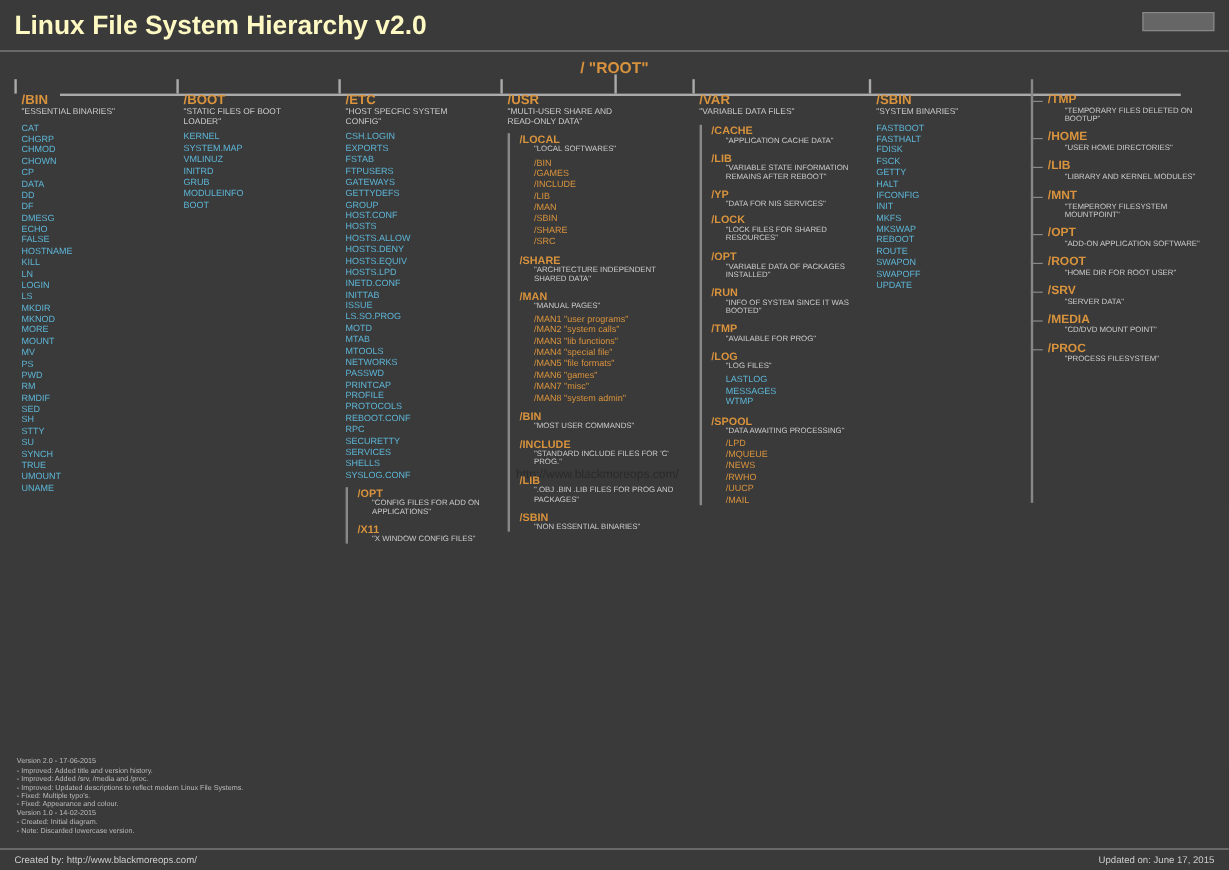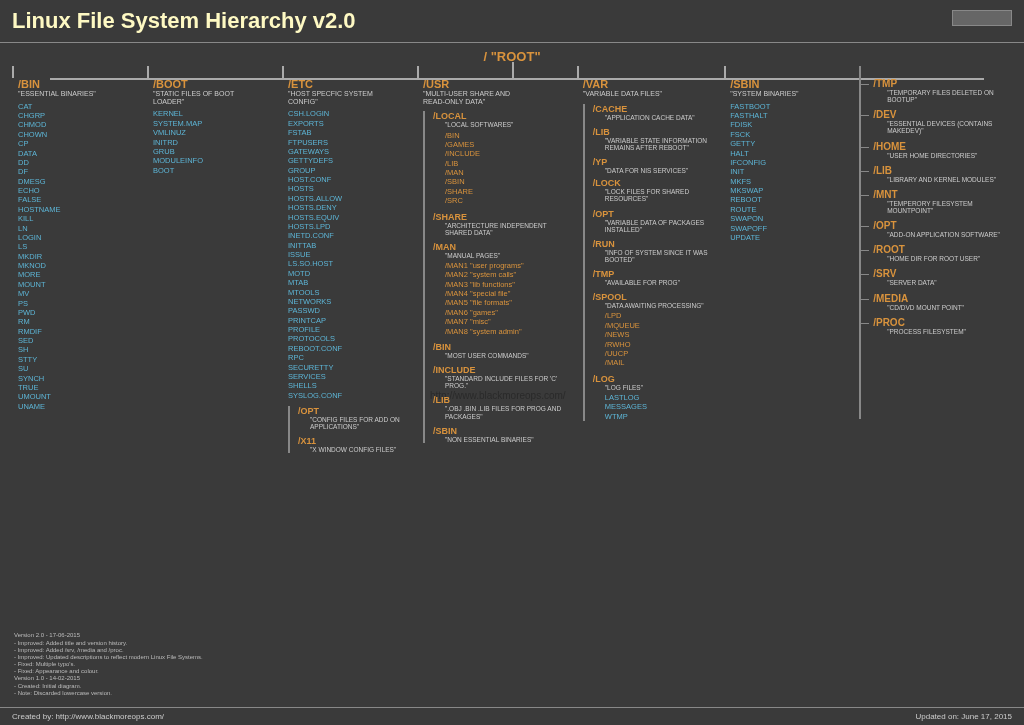--- a/index.html
+++ b/index.html
@@ -283,21 +283,21 @@
         <div class="item">GROUP</div>
         <div class="item">HOST.CONF</div>
         <div class="item">HOSTS</div>
         <div class="item">HOSTS.ALLOW</div>
         <div class="item">HOSTS.DENY</div>
         <div class="item">HOSTS.EQUIV</div>
         <div class="item">HOSTS.LPD</div>
         <div class="item">INETD.CONF</div>
         <div class="item">INITTAB</div>
         <div class="item">ISSUE</div>
-        <div class="item">LS.SO.HOST</div>
+        <div class="item">LS.SO.PROG</div>
         <div class="item">MOTD</div>
         <div class="item">MTAB</div>
         <div class="item">MTOOLS</div>
         <div class="item">NETWORKS</div>
         <div class="item">PASSWD</div>
         <div class="item">PRINTCAP</div>
         <div class="item">PROFILE</div>
         <div class="item">PROTOCOLS</div>
         <div class="item">REBOOT.CONF</div>
         <div class="item">RPC</div>
@@ -399,38 +399,38 @@
         </div>
         <div style="margin-bottom: 6px;">
           <div class="sub-title">/RUN</div>
           <div class="sub-desc">"INFO OF SYSTEM SINCE IT WAS BOOTED"</div>
         </div>
         <div style="margin-bottom: 6px;">
           <div class="sub-title">/TMP</div>
           <div class="sub-desc">"AVAILABLE FOR PROG"</div>
         </div>
         <div style="margin-bottom: 6px;">
+          <div class="sub-title">/LOG</div>
+          <div class="sub-desc">"LOG FILES"</div>
+          <div class="sub-items">
+            <div class="item cyan">LASTLOG</div>
+            <div class="item cyan">MESSAGES</div>
+            <div class="item cyan">WTMP</div>
+          </div>
+        </div>
+        <div style="margin-bottom: 6px;">
           <div class="sub-title">/SPOOL</div>
           <div class="sub-desc">"DATA AWAITING PROCESSING"</div>
           <div class="sub-items">
             <div class="item">/LPD</div>
             <div class="item">/MQUEUE</div>
             <div class="item">/NEWS</div>
             <div class="item">/RWHO</div>
             <div class="item">/UUCP</div>
             <div class="item">/MAIL</div>
-          </div>
-        </div>
-        <div style="margin-bottom: 6px;">
-          <div class="sub-title">/LOG</div>
-          <div class="sub-desc">"LOG FILES"</div>
-          <div class="sub-items">
-            <div class="item cyan">LASTLOG</div>
-            <div class="item cyan">MESSAGES</div>
-            <div class="item cyan">WTMP</div>
           </div>
         </div>
       </div>
   </div>
 
   <div class="col">
     <div class="col-title">/SBIN</div>
     <div class="col-desc">"SYSTEM BINARIES"</div>
     <div class="items" id="sbin-items">
         <div class="item">FASTBOOT</div>
@@ -450,24 +450,20 @@
         <div class="item">UPDATE</div>
       </div>
   </div>
 
   <div class="rightcol" id="rightcol">
       <div class="r-entry">
         <div class="r-title">/TMP</div>
         <div class="r-desc">"TEMPORARY FILES DELETED ON BOOTUP"</div>
       </div>
       <div class="r-entry">
-        <div class="r-title">/DEV</div>
-        <div class="r-desc">"ESSENTIAL DEVICES (CONTAINS MAKEDEV)"</div>
-      </div>
-      <div class="r-entry">
         <div class="r-title">/HOME</div>
         <div class="r-desc">"USER HOME DIRECTORIES"</div>
       </div>
       <div class="r-entry">
         <div class="r-title">/LIB</div>
         <div class="r-desc">"LIBRARY AND KERNEL MODULES"</div>
       </div>
       <div class="r-entry">
         <div class="r-title">/MNT</div>
         <div class="r-desc">"TEMPERORY FILESYSTEM MOUNTPOINT"</div>

